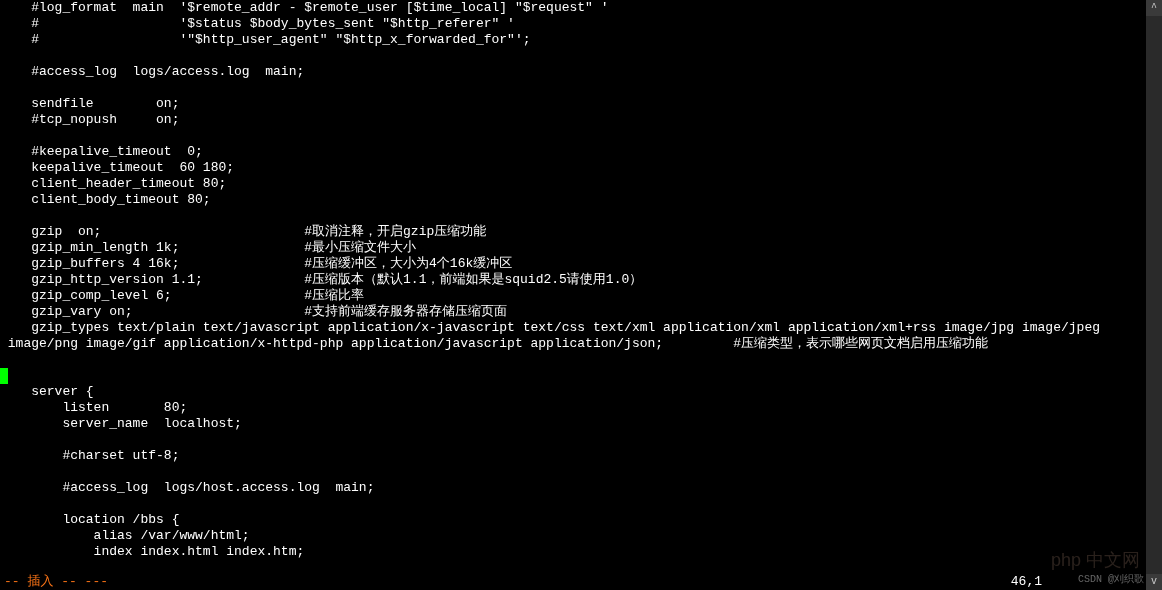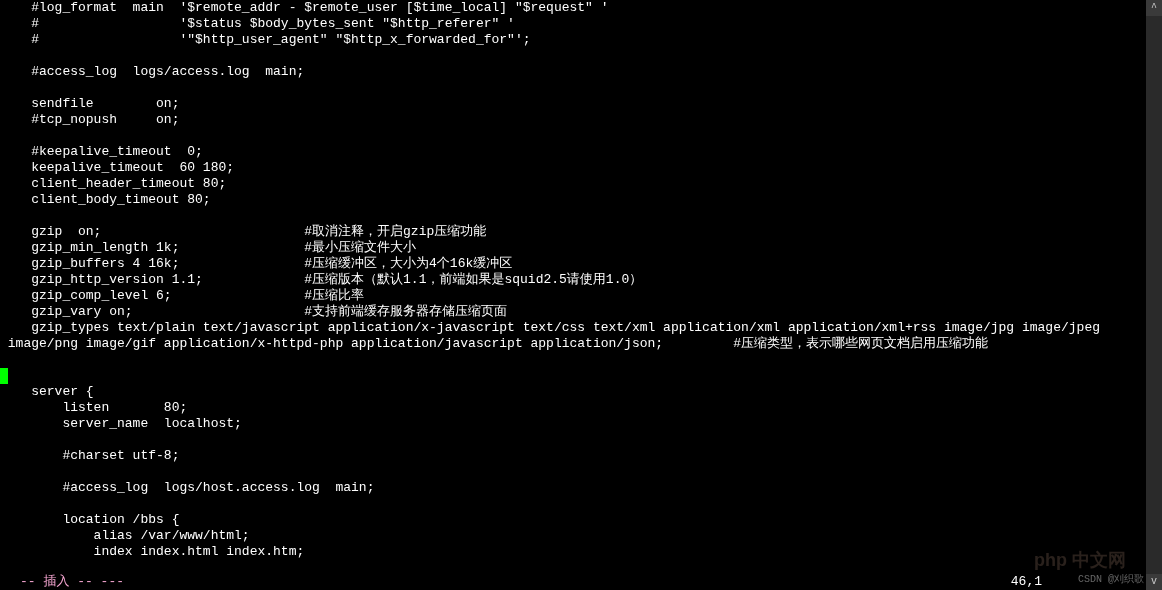--- a/index.html
+++ b/index.html
@@ -30,24 +30,24 @@
     .cursor {
       background: #00ff00;
       display: inline-block;
       width: 8px;
       height: 16px;
       vertical-align: bottom;
     }
     .status-bar {
       position: absolute;
       bottom: 0;
-      left: 16px;
+      left: 0;
       right: 0;
       height: 16px;
-      color: #f9a8d4;
+      color: #f97316;
       display: flex;
       justify-content: space-between;
       padding: 0 4px;
     }
     .scrollbar-track {
       position: absolute;
       right: 0;
       top: 0;
       width: 16px;
       height: 100%;
@@ -70,24 +70,24 @@
       position: absolute;
       bottom: 2px;
       right: 18px;
       color: rgba(200,200,200,0.5);
       font-size: 10px;
       pointer-events: none;
     }
     .watermark2 {
       position: absolute;
       bottom: 22px;
-      right: 36px;
+      right: 22px;
       color: rgba(150,120,100,0.28);
       font-size: 18px;
-      font-weight: bold;
+      font-weight: normal;
       pointer-events: none;
       font-family: sans-serif;
     }
     .position-indicator {
       position: absolute;
       bottom: 0;
       right: 120px;
       color: #fff;
       margin-left: 37px;
     }

